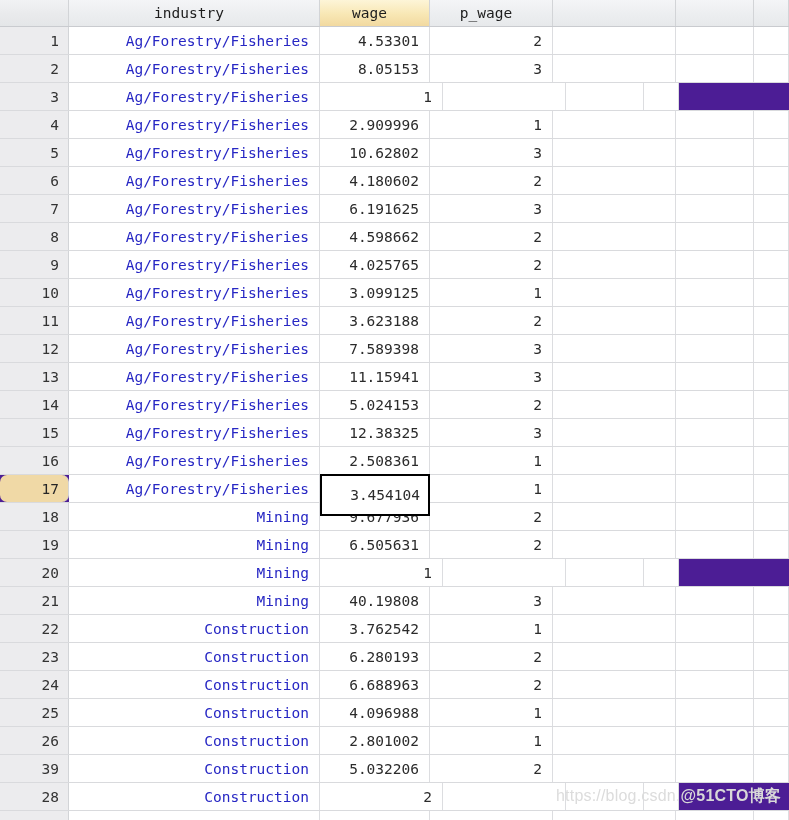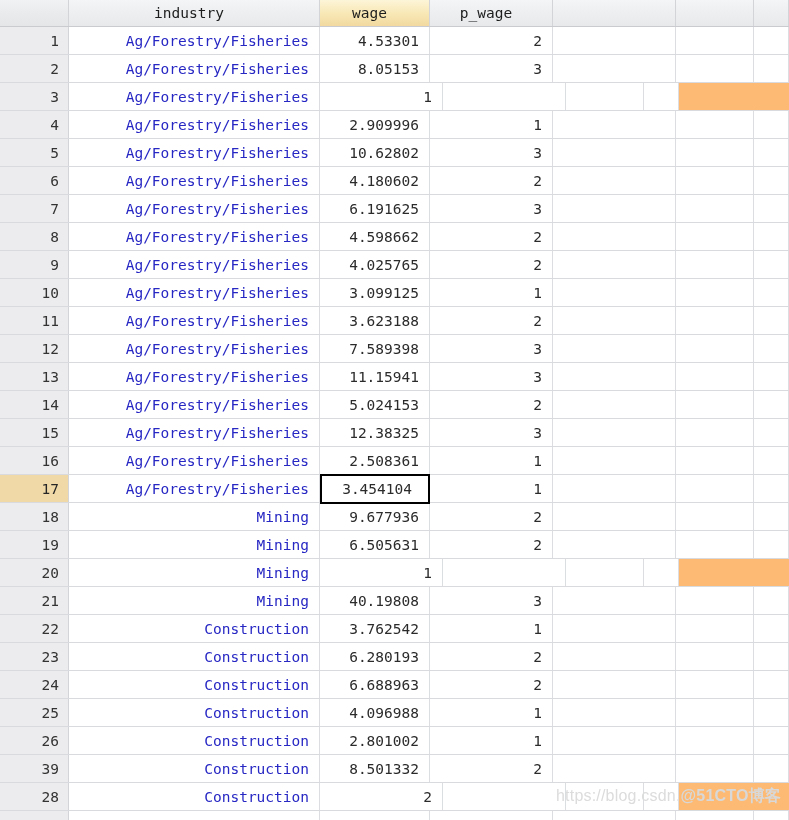--- a/index.html
+++ b/index.html
@@ -12,21 +12,21 @@
     height: 820px;
     overflow: hidden;
     font-family: "DejaVu Sans Mono", "Liberation Mono", monospace;
   }
 
   #grid {
     position: relative;
     width: 789px;
     height: 820px;
     overflow: hidden;
-    background: #fdba74;
+    background: #4c1d95;
   }
 
   .row {
     display: flex;
     height: 28px;
     box-sizing: border-box;
     border-bottom: 1px solid #d9dadd;
   }
 
   
@@ -63,20 +63,21 @@
     display: flex;
     align-items: center;
     justify-content: flex-end;
     padding-right: 9px;
     box-sizing: border-box;
     border-right: 1px solid #d2d4d7;
   }
   .rownum.sel {
     background: #f0d9a6;
     color: #262626;
+    border-radius: 7px;
   }
 
   .c-industry {
     width: 251px;
     flex: 0 0 251px;
   }
   .c-wage {
     width: 110px;
     flex: 0 0 110px;
   }
@@ -110,24 +111,24 @@
     overflow: hidden;
   }
   .cell.str   { color: #2727c4; padding-left: 43px; }
   .cell.num   { color: #2b2b2b; text-align: center; }
   .cell.blank { color: transparent; }
 
   .cell.selcell {
     position: relative;
     border: 2px solid #000000;
     border-right: 2px solid #000000;
-    padding-right: 16px;
+    padding-right: 8px;
     z-index: 5;
     margin: -1px 0 -1px 0;
-    height: 30px;
+    height: 42px;
   }
 
   
   #watermark {
     position: absolute;
     left: 556px;
     top: 786px;
     font-family: "Liberation Sans", sans-serif;
     font-size: 16px;
     letter-spacing: 0.2px;
@@ -382,21 +383,21 @@
       <div class="cell c-industry str">Construction</div>
       <div class="cell c-wage num">2.801002</div>
       <div class="cell c-pwage num">1</div>
       <div class="cell c-e1 blank"></div>
       <div class="cell c-e2 blank"></div>
       <div class="cell c-e3 blank"></div>
     </div>
     <div class="row">
       <div class="rownum">39</div>
       <div class="cell c-industry str">Construction</div>
-      <div class="cell c-wage num">8.501332</div>
+      <div class="cell c-wage num">5.032206</div>
       <div class="cell c-pwage num">2</div>
       <div class="cell c-e1 blank"></div>
       <div class="cell c-e2 blank"></div>
       <div class="cell c-e3 blank"></div>
     </div>
     <div class="row">
       <div class="rownum">28</div>
       <div class="cell c-industry str">Construction</div>
       <div class="cell c-pwage num">2</div>
       <div class="cell c-e1 blank"></div>

